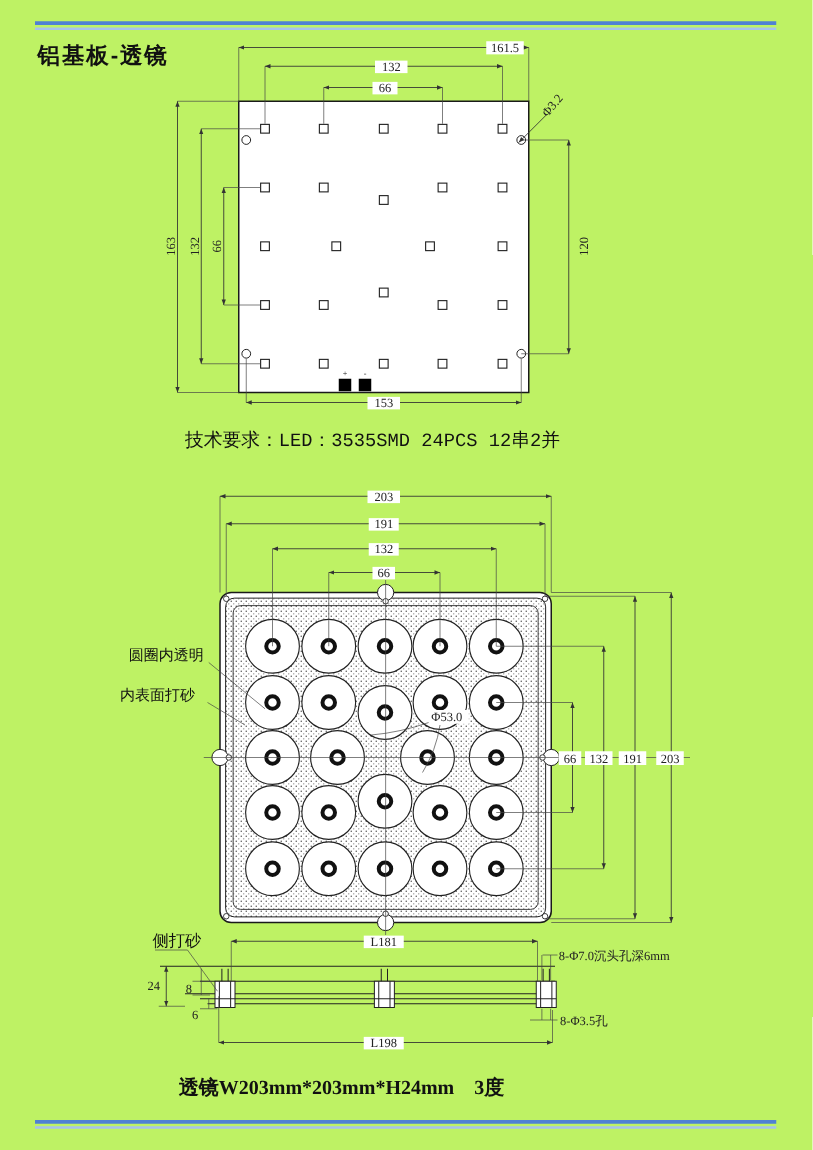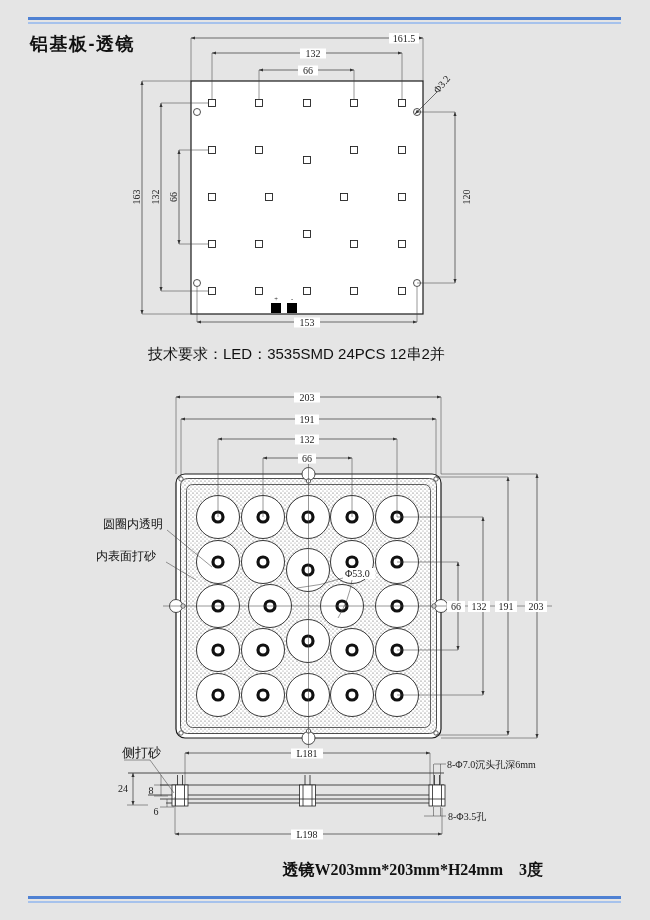--- a/index.html
+++ b/index.html
@@ -1,27 +1,27 @@
 <!DOCTYPE html>
 <html><head>
 <meta charset="utf-8">
 <style>
   html,body{margin:0;padding:0;background:#fff;}
-  #page{position:relative;width:650px;height:920px;background:#e5e5e5;overflow:hidden;
+  #page{position:relative;width:650px;height:920px;background:#bef264;overflow:hidden;
         font-family:"Liberation Sans",sans-serif;}
   .rule{position:absolute;left:28px;width:593px;}
   #rule-top-dark{top:17px;height:3px;background:#4f81d3;}
   #rule-top-light{top:22px;height:2px;background:#a6c2ec;}
   #rule-bot-dark{top:896px;height:3px;background:#4f81d3;}
   #rule-bot-light{top:901px;height:2px;background:#a6c2ec;}
   #title{position:absolute;left:30px;top:32px;font-size:18px;font-weight:bold;color:#111;
          letter-spacing:1.5px;font-family:"Liberation Sans",sans-serif;}
   #tech{position:absolute;left:148px;top:344px;font-size:15px;color:#111;line-height:19px;
-        font-family:Liberation Sans, sans-serif;white-space:nowrap;}
-  #caption{position:absolute;left:143px;top:860px;width:400px;text-align:right;font-size:16px;
+        font-family:Liberation Mono, monospace;white-space:nowrap;}
+  #caption{position:absolute;left:143px;top:860px;width:400px;text-align:left;font-size:16px;
         font-weight:600;color:#111;font-family:"Liberation Serif",serif;white-space:nowrap;}
   svg{position:absolute;left:0;top:0;}
   .ln{stroke:#222;stroke-width:.8;fill:none;}
   .ln2{stroke:#1a1a1a;stroke-width:1.2;fill:#fff;}
   .thin{stroke:#444;stroke-width:.55;fill:none;}
   .dln{stroke:#333;stroke-width:.7;fill:none;}
   .pad{fill:#fff;stroke:#222;stroke-width:.9;}
   .optic{fill:#fff;stroke:#222;stroke-width:.9;}
   .ring{fill:#fff;stroke:#111;stroke-width:3.2;}
   .bg{fill:#fff;stroke:none;}

